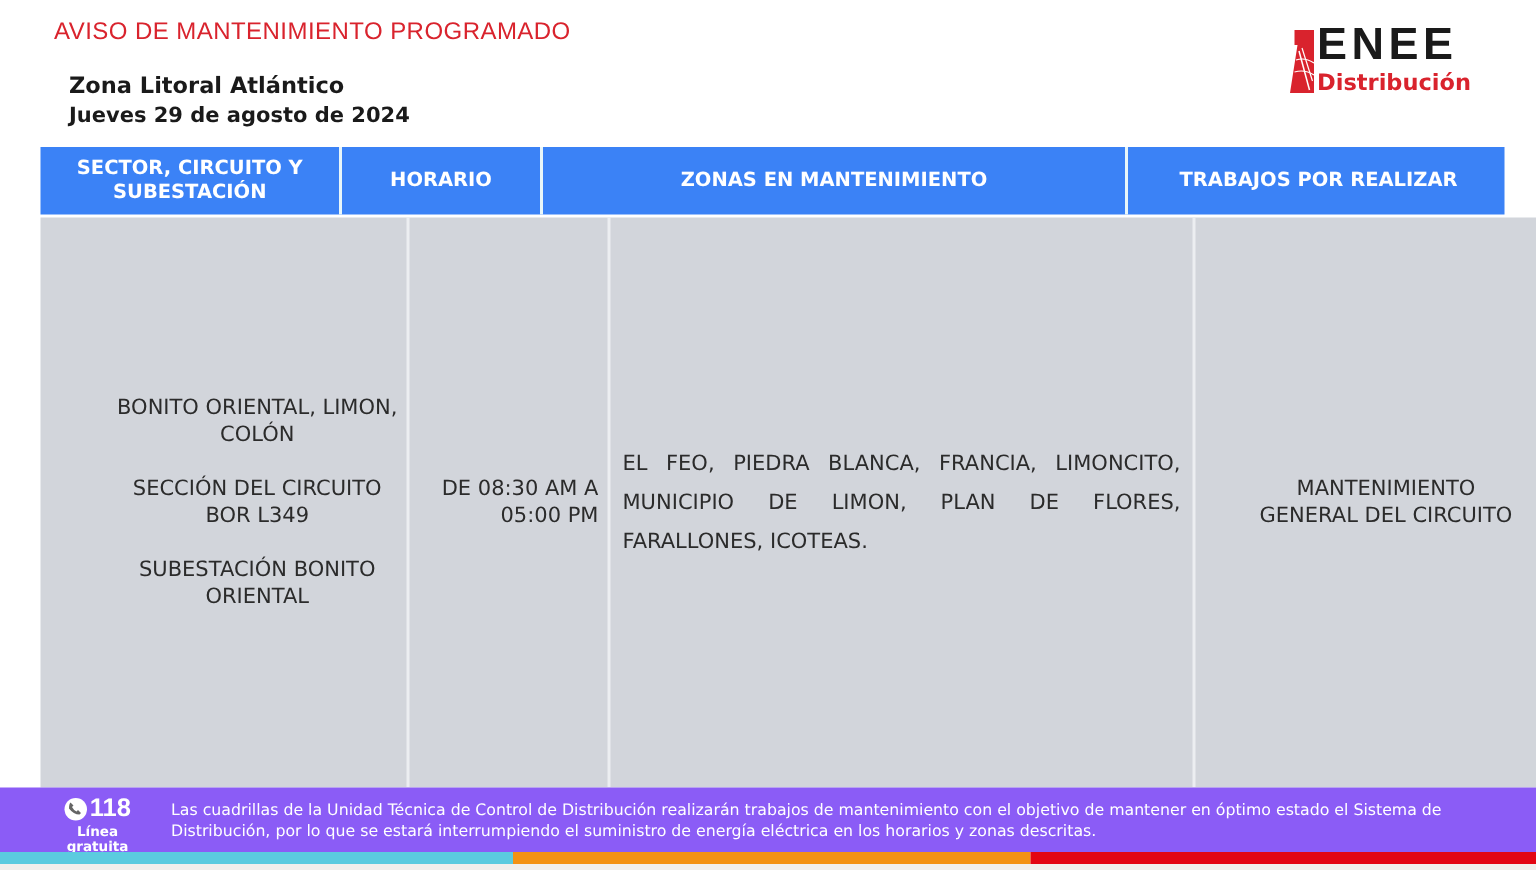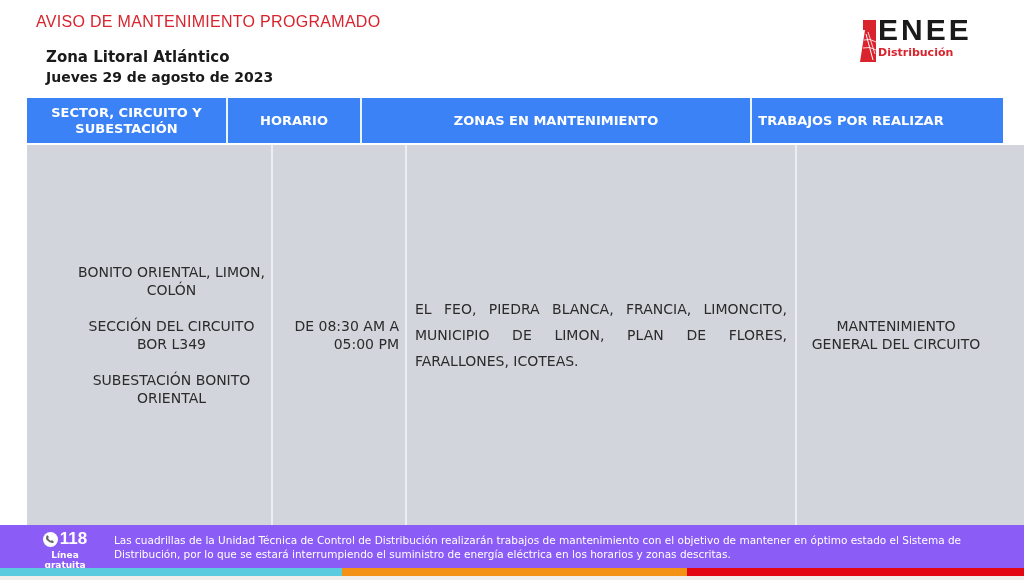--- a/index.html
+++ b/index.html
@@ -3,47 +3,47 @@
 <meta charset="utf-8">
 <style>
   html, body { margin:0; padding:0; }
   body { width:1024px; height:580px; background:#ffffff; position:relative; overflow:hidden; font-family:"DejaVu Sans", sans-serif; }
   .notice-title { position:absolute; left:36px; top:13px; font-size:16px; color:#d9232d; letter-spacing:0.3px; font-family:"Liberation Sans", sans-serif; }
   .zone { position:absolute; left:46px; top:48px; font-size:15px; font-weight:bold; color:#1a1a1a; font-family:"DejaVu Sans", sans-serif; }
   .date { position:absolute; left:46px; top:69px; font-size:14px; font-weight:bold; color:#1a1a1a; font-family:"DejaVu Sans", sans-serif; }
   .logo { position:absolute; left:858px; top:18px; width:145px; height:48px; }
   .logo-mark { position:absolute; left:2px; top:2px; width:16px; height:42px; }
   .logo-enee { position:absolute; left:20px; top:-5px; font-size:30px; font-weight:bold; color:#1a1a1a; letter-spacing:3px; font-family:"Liberation Sans", sans-serif; }
-  .logo-dist { position:absolute; left:20px; top:28px; font-size:11px; font-weight:bold; color:#d9232d; font-family:"DejaVu Sans", sans-serif; }
+  .logo-dist { position:absolute; left:20px; top:28px; font-size:15px; font-weight:bold; color:#d9232d; font-family:"DejaVu Sans", sans-serif; }
   .table { position:absolute; left:27px; top:98px; width:976px; height:427px; }
   .thead { position:absolute; left:0; top:0; width:976px; height:45px; background:#3b82f6; display:flex; }
   .th { height:45px; display:flex; align-items:center; justify-content:center; text-align:center; color:#ffffff; font-weight:bold; font-size:13px; font-family:"DejaVu Sans", sans-serif; line-height:16px; box-sizing:border-box; border-right:2px solid #e8f6f9; }
   .th:last-child { border-right:none; }
   .tbody { position:absolute; left:0; top:47px; width:976px; height:380px; display:flex; background:#d2d5db;padding-left:45px; }
   .td { height:380px; display:flex; align-items:center; justify-content:center; text-align:center; color:#2b2b2b; font-size:14px; font-family:"DejaVu Sans", sans-serif; box-sizing:border-box; border-right:2px solid #eceef1; line-height:18px; }
   .td:last-child { border-right:none; }
-  .c1 { width:201px; } .c2 { width:134px; } .c3 { width:390px; } .c4 { width:198px; }
+  .c1 { width:201px; } .c2 { width:134px; } .c3 { width:390px; } .c4 { width:198px;margin-left:28px; }
   .sector-block p { margin:0 0 18px 0; }
   .sector-block p:last-child { margin-bottom:0; }
   .zones-text { text-align:justify; text-align-last:left; padding:0 8px; line-height:26px; margin-top:0; }
   .footer { position:absolute; left:0; top:525px; width:1024px; height:43px; background:#8b5cf6; }
   .phone { position:absolute; left:30px; top:4px; width:70px; color:#fff; text-align:center; }
   .phone-num { font-size:17px; font-weight:bold; display:flex; align-items:center; justify-content:center; gap:2px; font-family:"Liberation Sans", sans-serif; }
   .phone-icon { width:15px; height:15px; border-radius:50%; background:#fff; display:inline-flex; align-items:center; justify-content:center; }
   .phone-label { font-size:9px; font-weight:bold; margin-top:1px; font-family:"DejaVu Sans", sans-serif; }
   .footer-text { position:absolute; left:114px; top:8px; width:880px; color:#fff; font-size:10.5px; line-height:14px; font-family:"DejaVu Sans", sans-serif; }
   .strip { position:absolute; top:568px; height:8px; }
   .bottom-bg { position:absolute; left:0; top:576px; width:1024px; height:4px; background:#f1efec; }
 </style>
 </head>
 <body>
 
 <div class="notice-title">AVISO DE MANTENIMIENTO PROGRAMADO</div>
 <div class="zone">Zona Litoral Atlántico</div>
-<div class="date">Jueves 29 de agosto de 2023</div>
+<div class="date">Jueves 29 de agosto de 2024</div>
 
 <div class="logo">
   <svg class="logo-mark" viewBox="0 0 16 42">
     <polygon points="3,0 16,0 16,42 0,42 5,10 3,10" fill="#d9232d"></polygon>
     <line x1="6" y1="14" x2="13" y2="40" stroke="#fff" stroke-width="1"></line>
     <line x1="8" y1="12" x2="15" y2="34" stroke="#fff" stroke-width="0.8"></line>
     <path d="M4 20 Q10 18 16 22" stroke="#fff" stroke-width="0.8" fill="none"></path>
     <path d="M3 28 Q10 26 16 30" stroke="#fff" stroke-width="0.8" fill="none"></path>
   </svg>
   <div class="logo-enee">ENEE</div>

